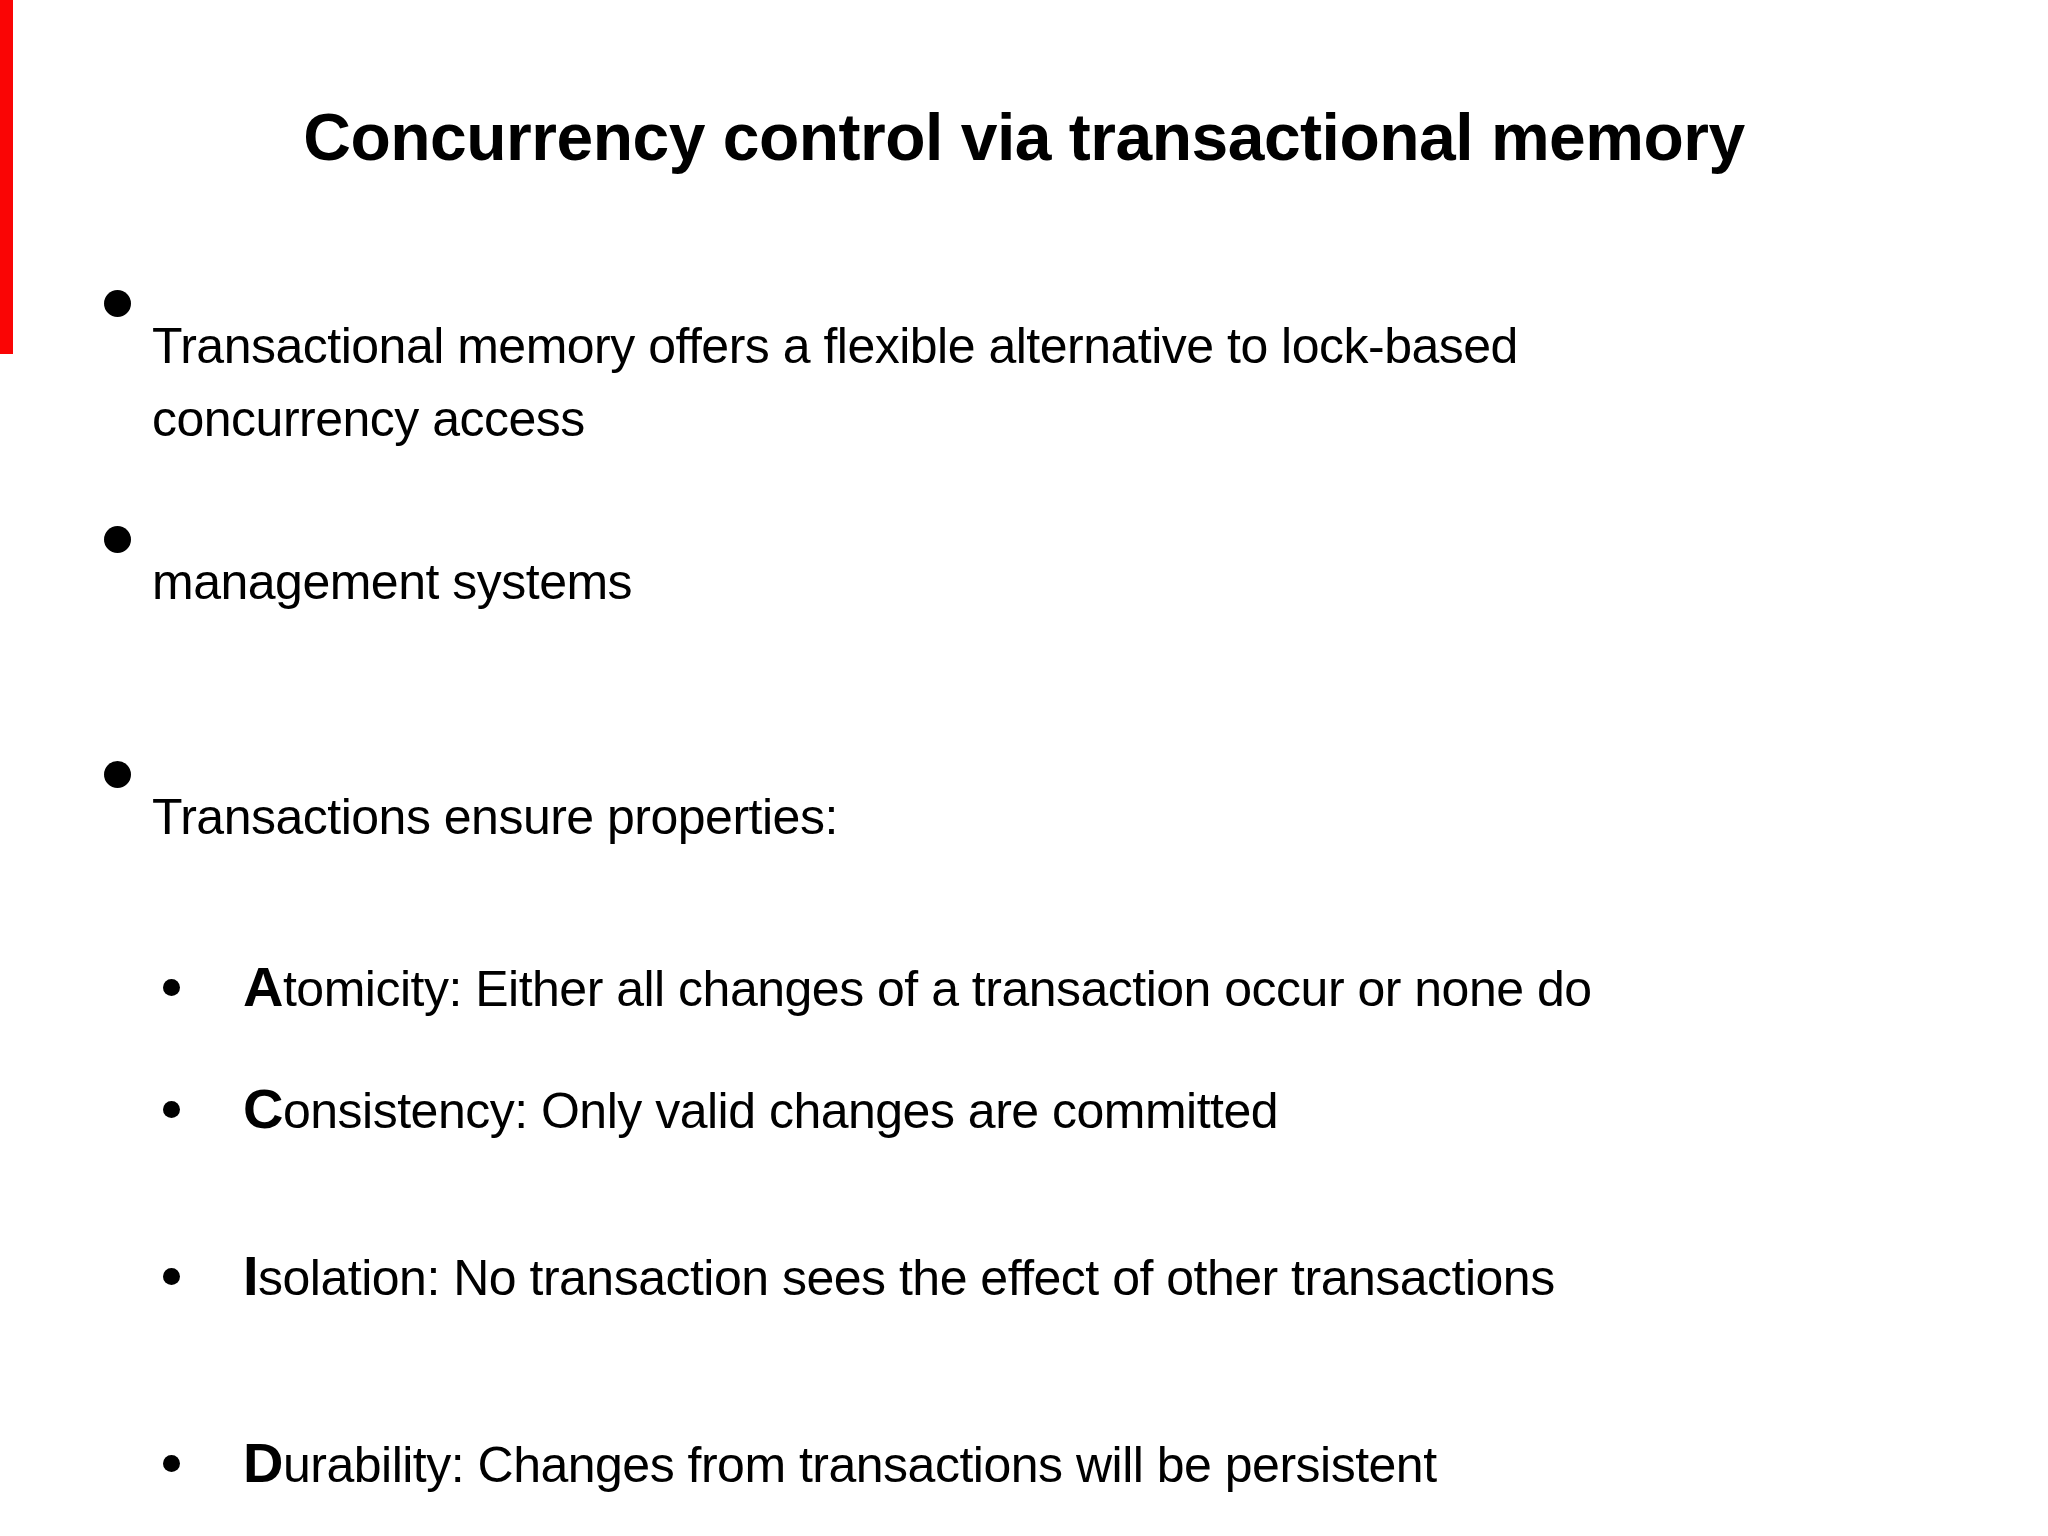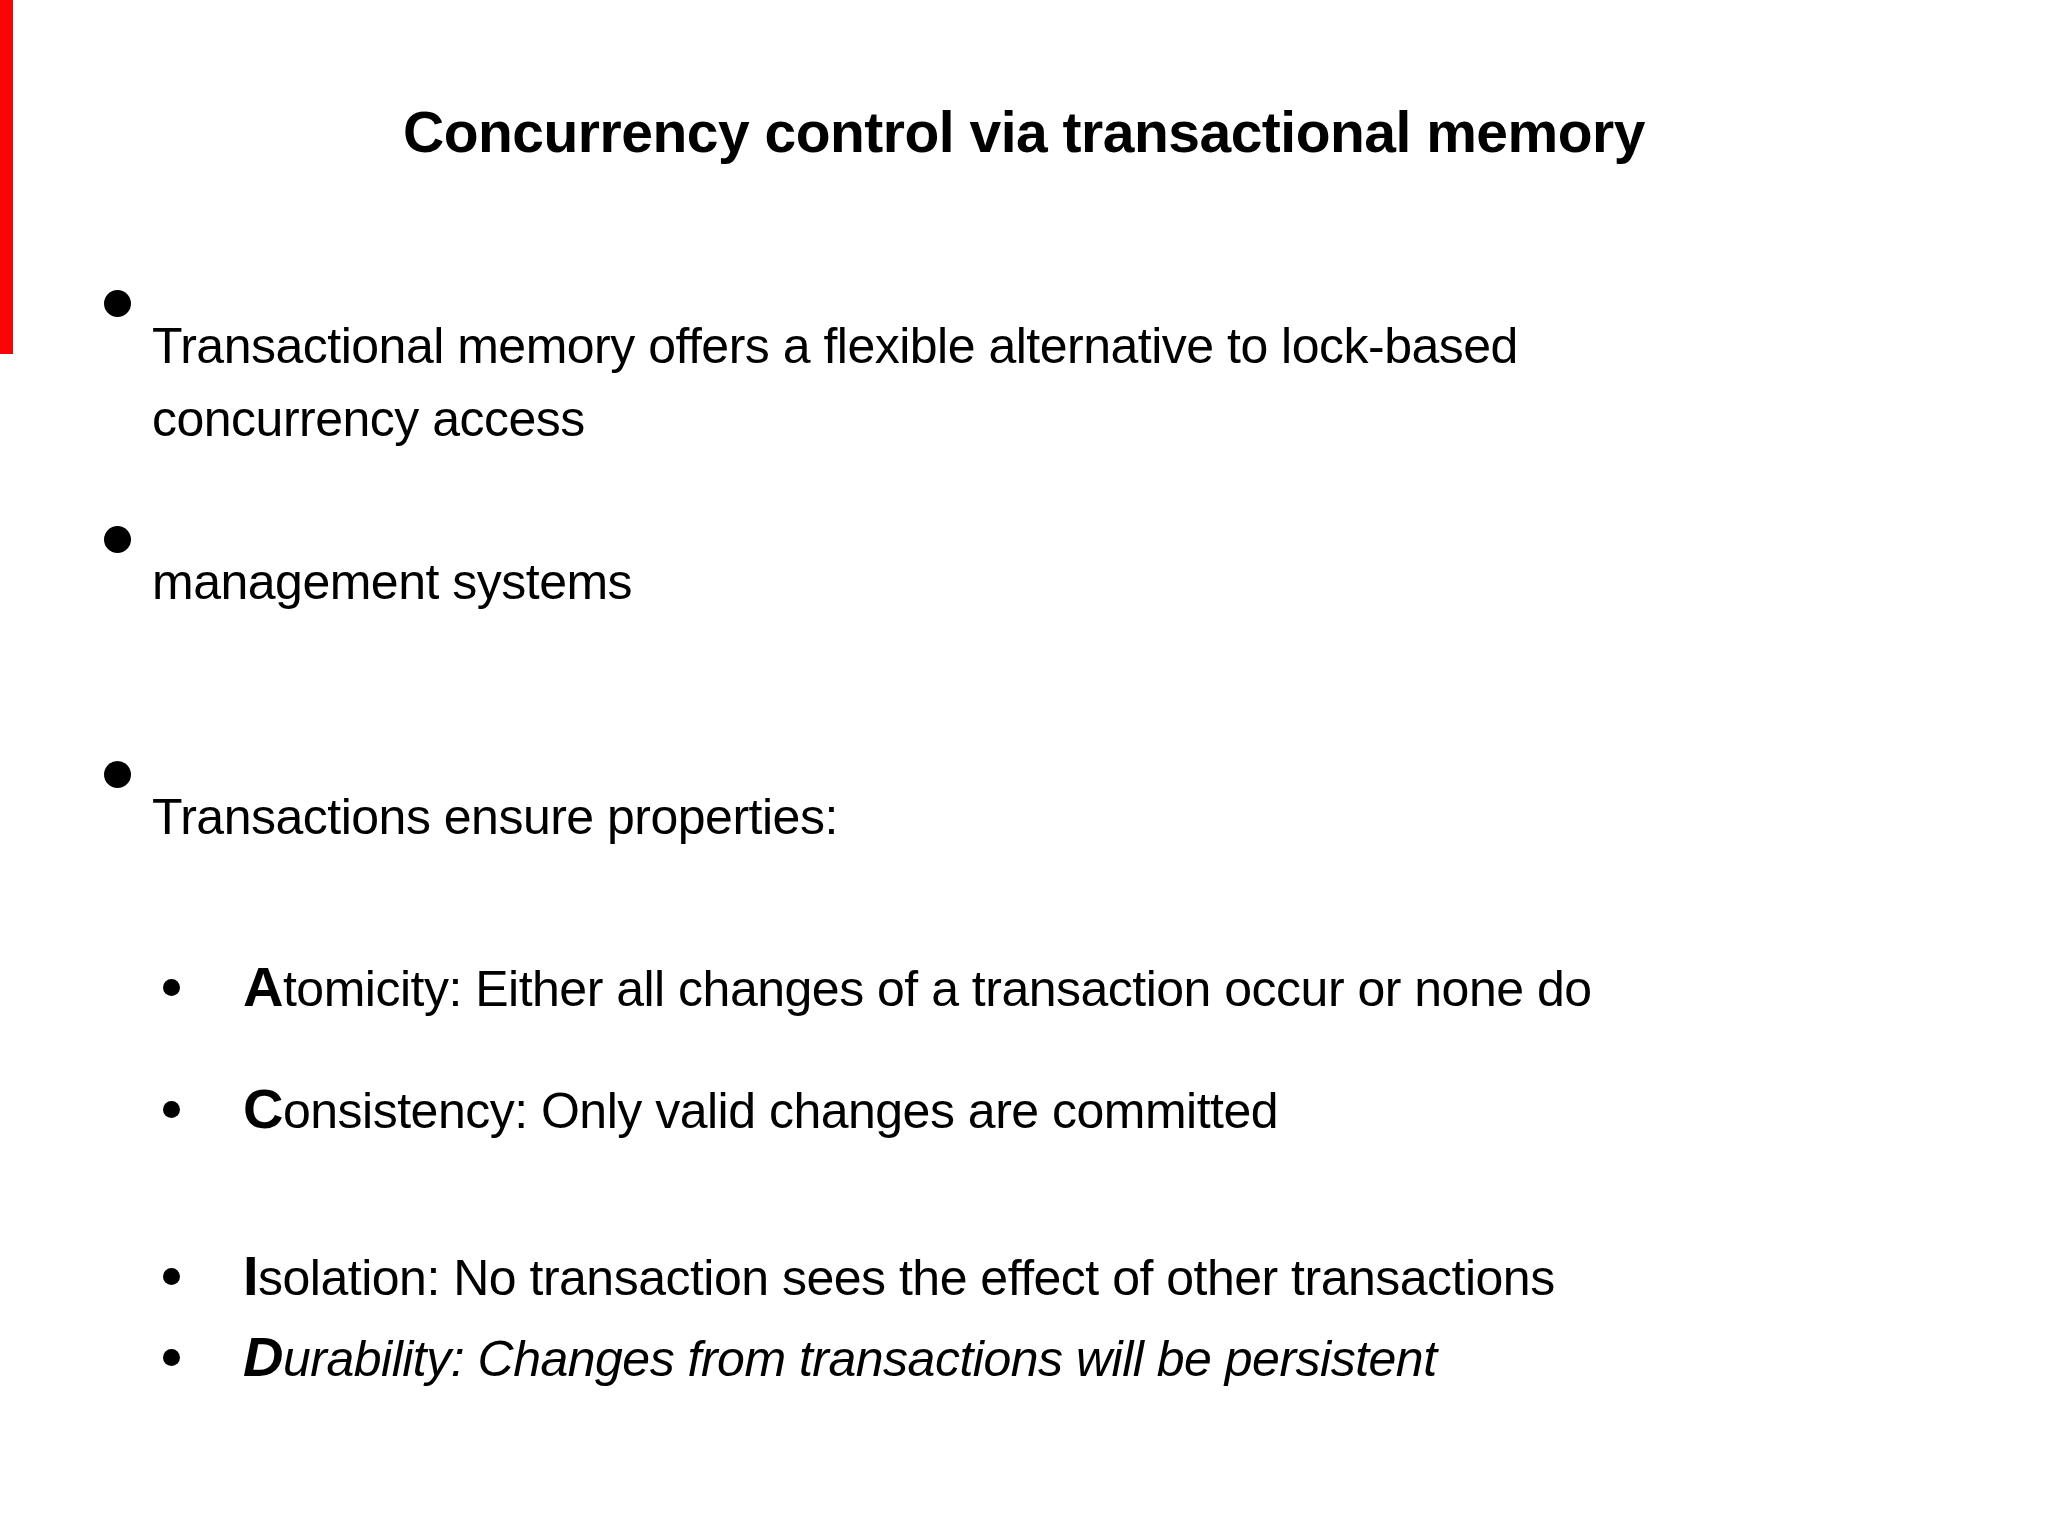--- a/index.html
+++ b/index.html
@@ -30,21 +30,21 @@
     width: 13px;
     height: 354px;
   }
 
   .slide-title {
     position: absolute;
     top: 104px;
     left: 0;
     width: 100%;
     text-align: center;
-    font-size: 57px;
+    font-size: 66px;
     font-weight: 700;
     letter-spacing: -0.5px;
     line-height: 1;
     white-space: nowrap;
   }
 
   .bullet-row {
     position: absolute;
     left: 0;
     right: 0;
@@ -83,21 +83,21 @@
     font-size: 56px;
   }
 
   
   #bullet-1 { top: 266px; }
   #bullet-2 { top: 502px; }
   #bullet-3 { top: 737px; }
   #prop-1   { top: 927px; margin-top: 23px; }
   #prop-2   { top: 1072px; }
   #prop-3   { top: 1239px; }
-  #prop-4   { top: 1320px; font-style: italic; }
+  #prop-4   { top: 1426px; }
 </style>
 </head>
 <body>
 
 <div class="slide">
 
   <div class="edge-artifact" style="background-color: rgb(250, 5, 5);"></div>
 
   <h1 class="slide-title">Concurrency control via transactional memory</h1>
 

